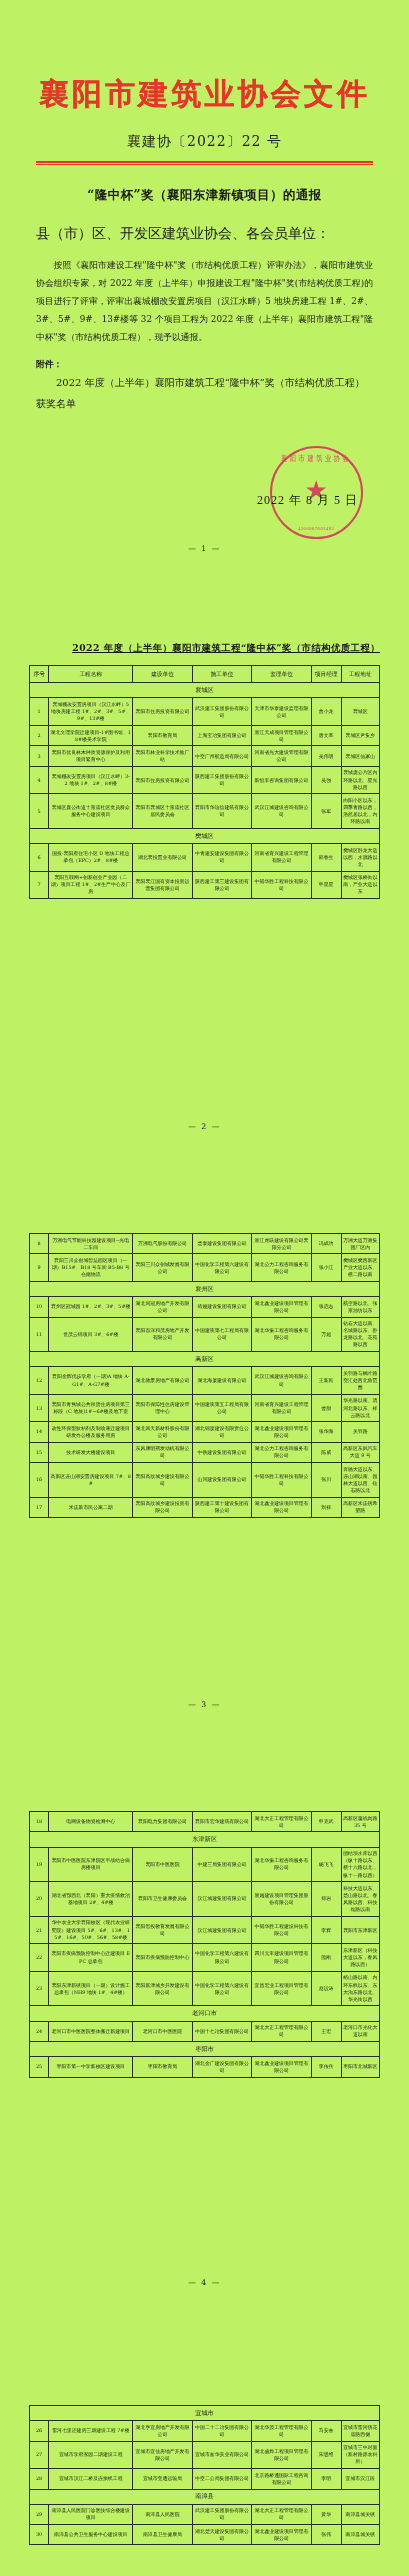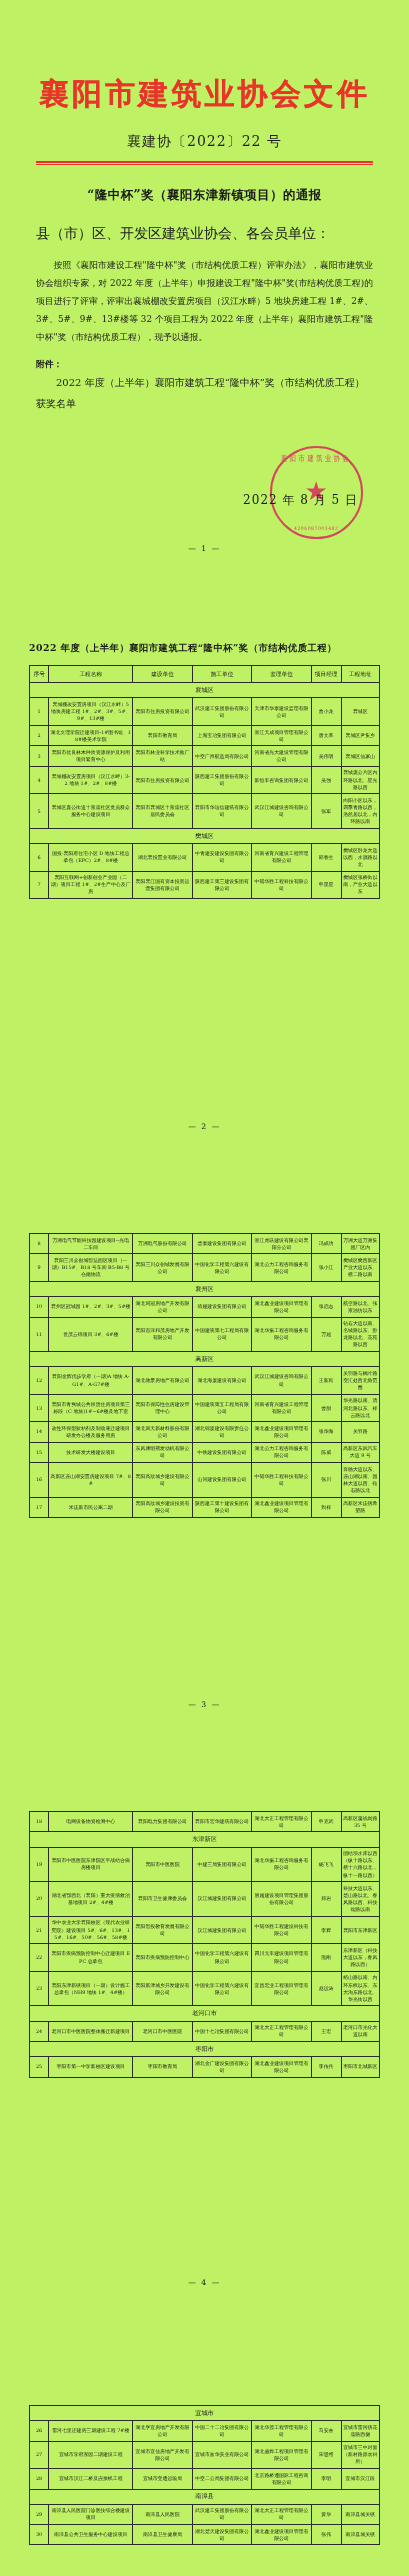--- a/index.html
+++ b/index.html
@@ -84,20 +84,21 @@
   }
   .attach-item {
     font-size: 10px;
     line-height: 2.05;
     text-indent: 2em;
   }
   .sign-block {
     margin-top: 29px;
     position: relative;
     height: 98px;
+    font-family: Liberation Serif, serif;
   }
   .sign-date {
     position: absolute;
     right: 15px;
     top: 49px;
     font-size: 12px;
     letter-spacing: 1px;
     z-index: 3;
   }
   .seal {
@@ -144,26 +145,27 @@
     font-size: 7.7px;
     letter-spacing: 1.5px;
   }
 
   
   .page-tbl {
     padding: 61px 29px 0 29px;
     box-sizing: border-box;
   }
   .attach-title {
-    text-align: left;
+    text-align: right;
     font-size: 9.3px;
     font-weight: bold;
     line-height: 1.9;
     letter-spacing: 0.5px;
     margin-bottom: 8.2px;
+    text-decoration: underline;
   }
   table.awards {
     width: 100%;
     border-collapse: collapse;
     table-layout: fixed;
     font-size: 4.9px;
     line-height: 1.45;
   }
   table.awards th,
   table.awards td {

